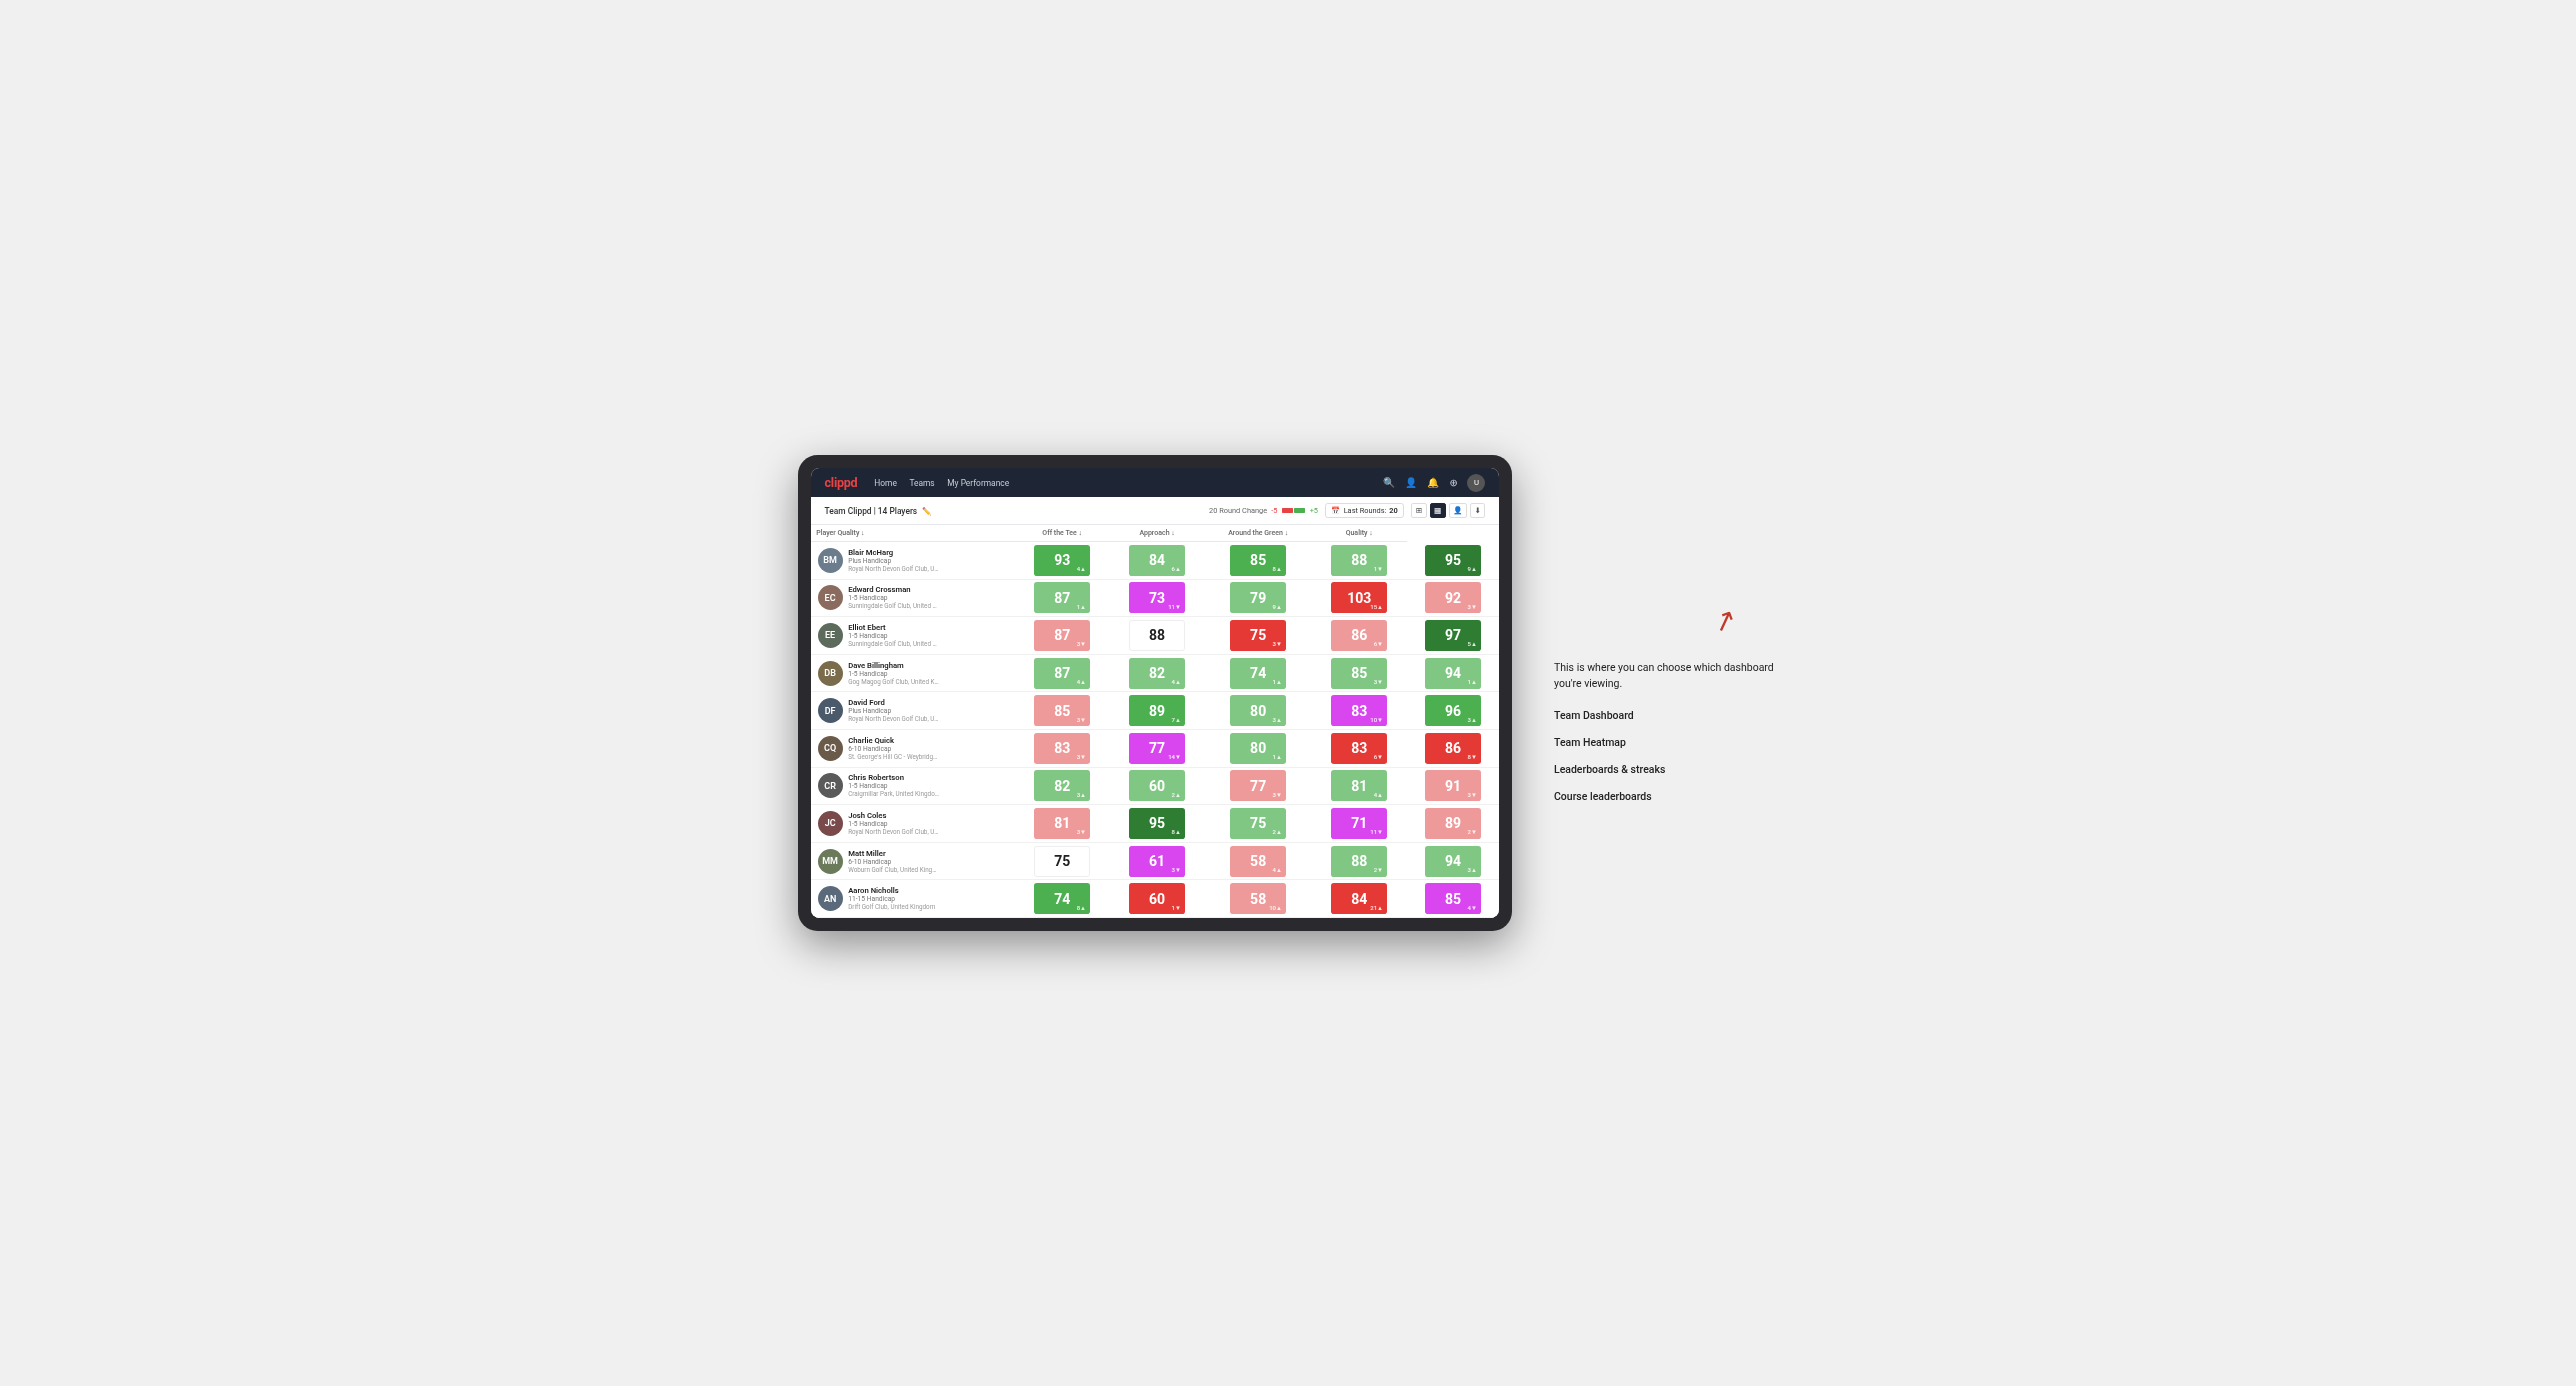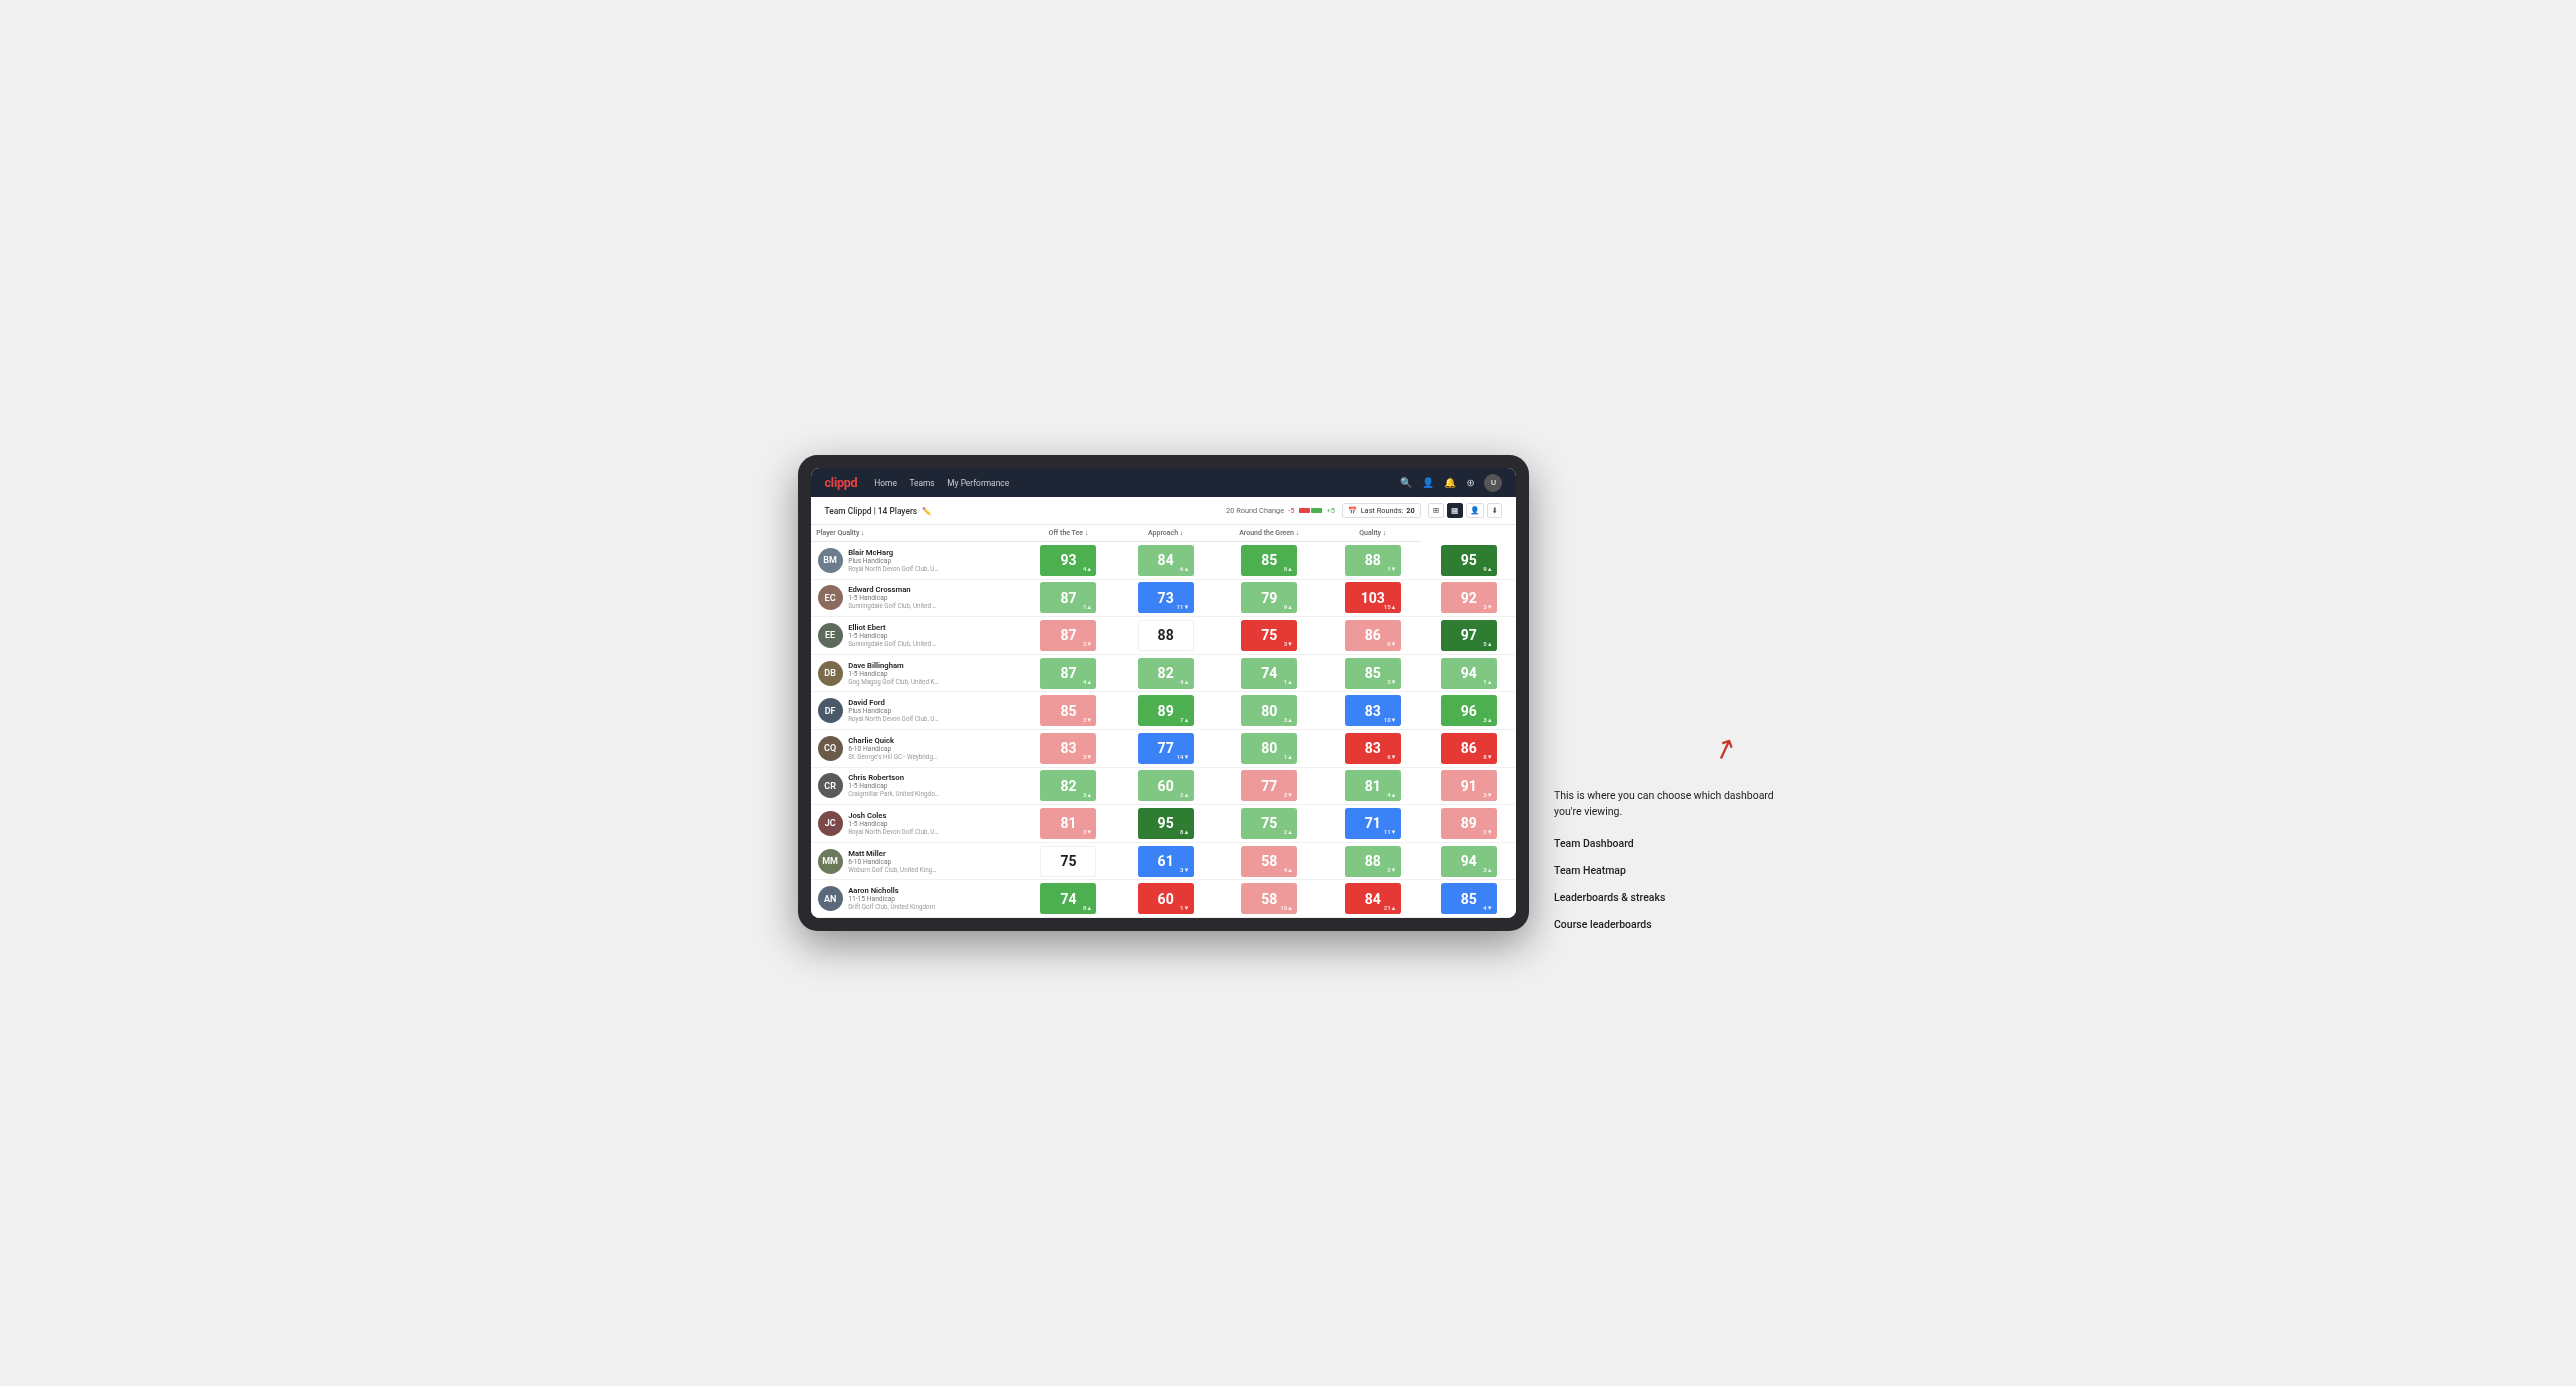--- a/index.html
+++ b/index.html
@@ -8,22 +8,22 @@
       font-family: -apple-system, BlinkMacSystemFont, 'Segoe UI', Roboto, sans-serif;
       display: flex;
       align-items: center;
       justify-content: center;
       min-height: 100vh;
       padding: 14px;
     }
 
     .page-wrapper {
       display: flex;
-      align-items: flex-end;
-      gap: 25px;
+      align-items: center;
+      gap: 42px;
       width: 100%;
       max-width: 980px;
     }
 
     
     .tablet-frame {
       background: #2a2a2e;
       border-radius: 19.6px;
       padding: 12.6px;
       box-shadow: 0 14px 42px rgba(0,0,0,0.4);
@@ -316,21 +316,21 @@
       align-items: center;
       gap: 0.7px;
     }
 
     .score-change.up { color: rgba(255,255,255,0.85); }
     .score-change.down { color: rgba(255,255,255,0.85); }
 
     .bg-green-dark { background: #2e7d32; }
     .bg-green-mid { background: #4caf50; }
     .bg-green-light { background: #81c784; }
-    .bg-red-dark { background: #3b82f6; }
+    .bg-red-dark { background: #d946ef; }
     .bg-red-mid { background: #e53935; }
     .bg-red-light { background: #ef9a9a; }
     .bg-white { background: #fff; border: 0.7px solid #eee; }
 
     
     .annotation-panel {
       flex: 0 0 224px;
       padding-top: 21px;
     }
 

